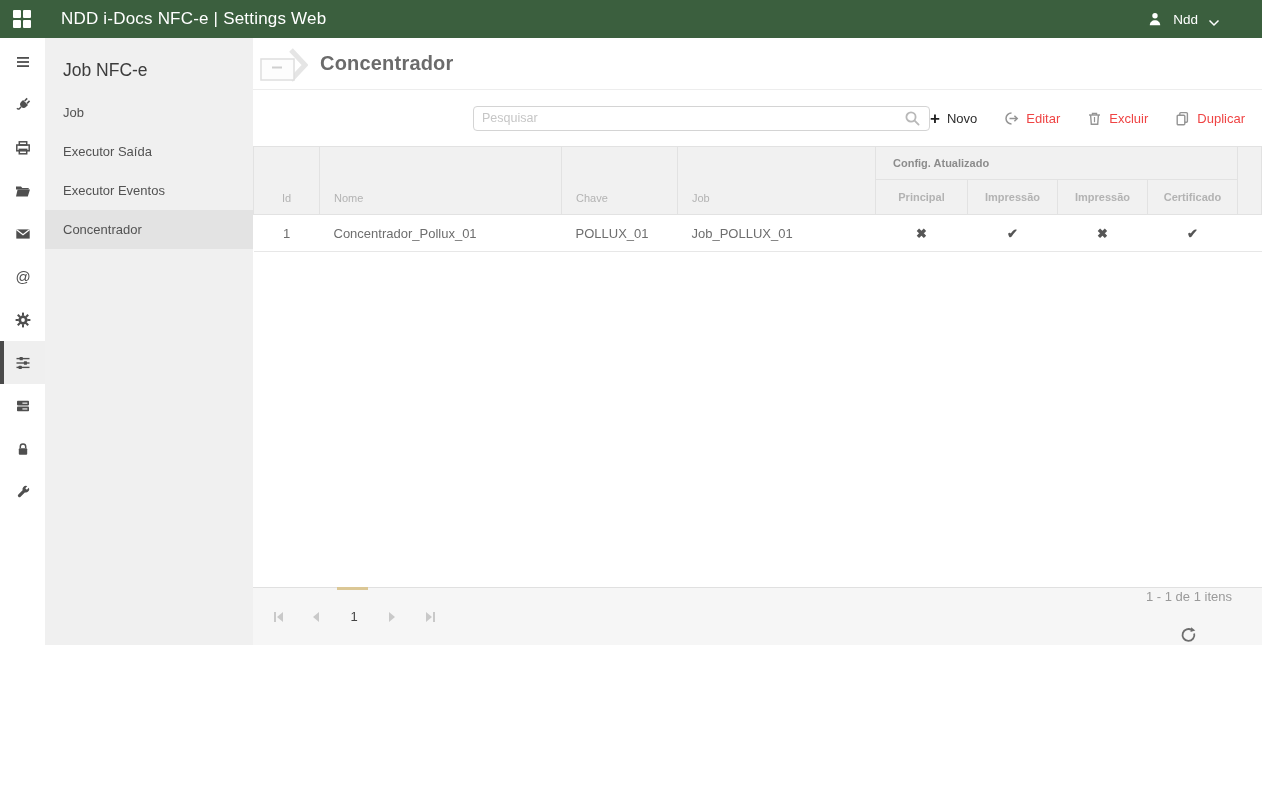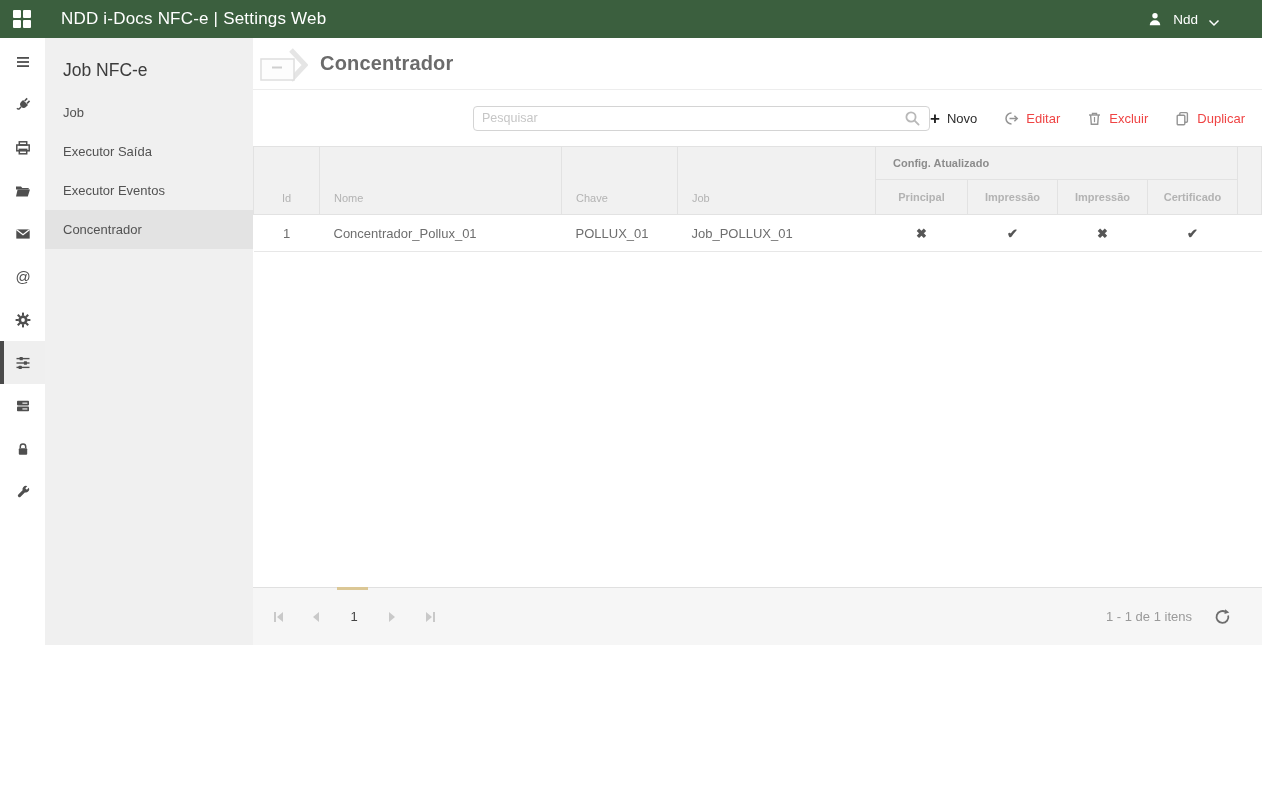--- a/index.html
+++ b/index.html
@@ -62,21 +62,21 @@
 
   
   .pager { height:58px; flex:none; background:#f6f6f6; border-top:1px solid #e0e0e0; display:flex; align-items:center; padding:0 30px 0 12px; position:relative; }
   .page-indicator { position:absolute; top:-1px; left:84px; width:31px; height:3px; background:#dbc795; }
   .pg-btn { width:26px; height:26px; margin-right:12px; display:flex; align-items:center; justify-content:center; cursor:pointer; background:none; border:none; }
   .tri-l { width:0; height:0; border-top:5px solid transparent; border-bottom:5px solid transparent; border-right:6px solid #c9c9c9; }
   .tri-r { width:0; height:0; border-top:5px solid transparent; border-bottom:5px solid transparent; border-left:6px solid #c9c9c9; }
   .pg-bar { width:2px; height:10px; background:#c9c9c9; }
   .pg-first, .pg-last { display:flex; align-items:center; gap:1px; }
   .pg-num { width:26px; height:26px; margin-right:12px; display:flex; align-items:center; justify-content:center; font-size:13px; color:#444; cursor:pointer; }
-  .pager-right { margin-left:auto; display:flex; align-items:center; gap:22px; }
+  .pager-right { margin-left:auto; display:flex; align-items:center; gap:22px;flex-direction:column; }
   .pager-summary { font-size:13px; color:#9a9a9a; }
   .refresh { cursor:pointer; display:flex; }
 </style>
 </head>
 <body>
 
 <div class="app">
 
   <header class="topbar">
     <div class="logo">

